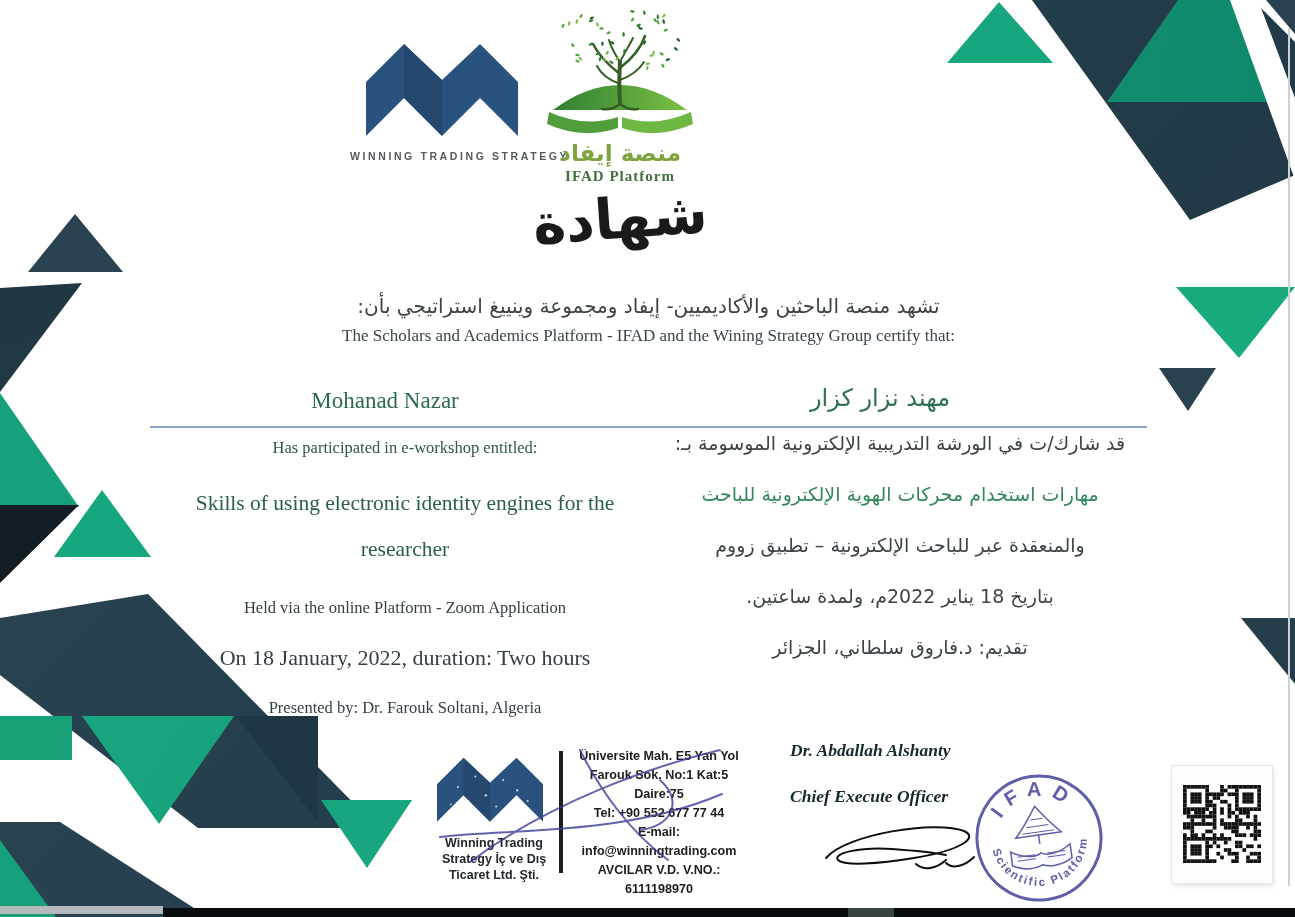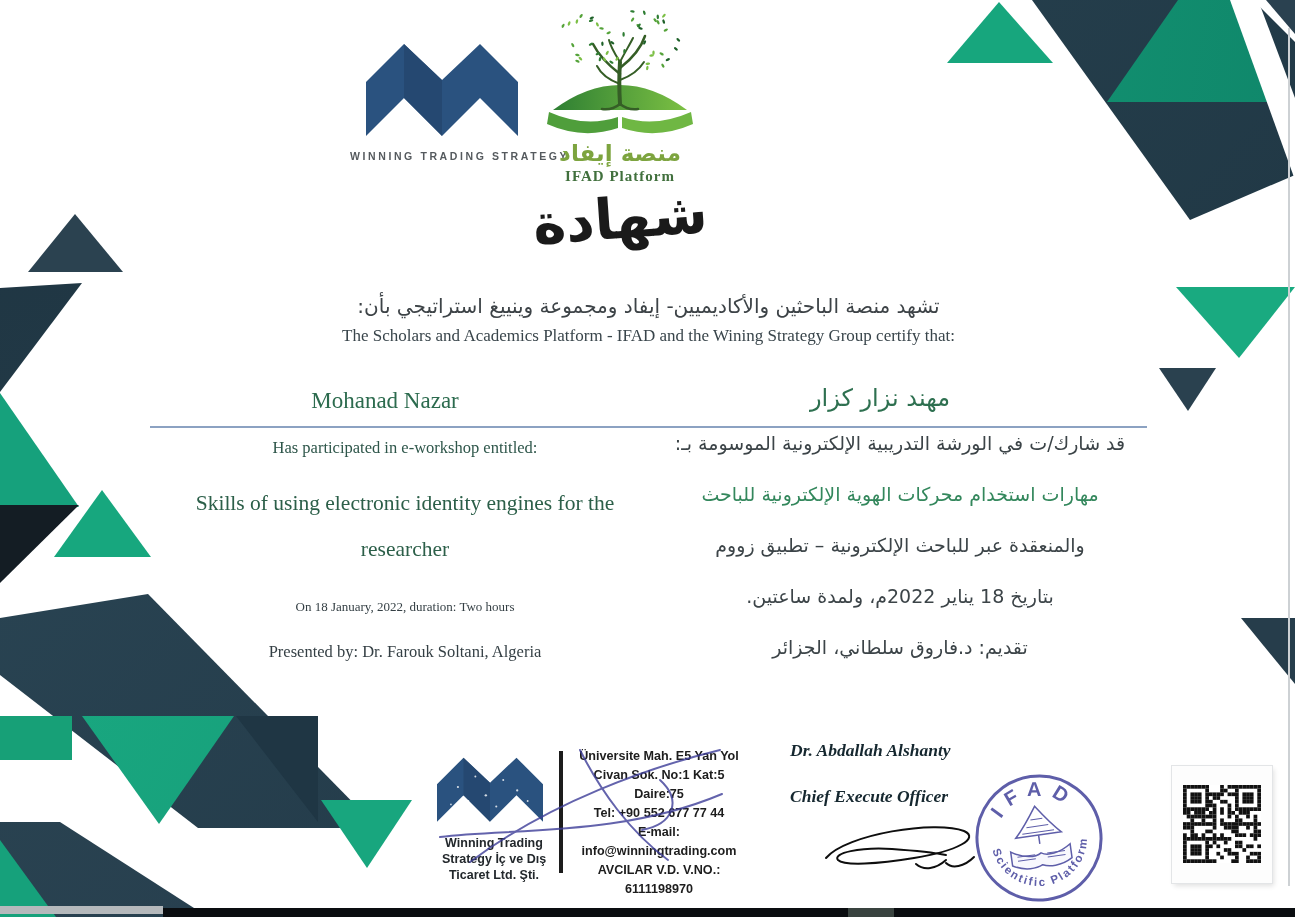--- a/index.html
+++ b/index.html
@@ -55,21 +55,21 @@
   .name-en{left:170px;top:388px;width:430px;text-align:center;font-size:23px;color:#2c6b4e;}
   .name-ar{left:680px;top:384px;width:400px;text-align:center;font-family:"DejaVu Sans",sans-serif;
            font-size:24px;color:#2e7050;}
   .rule{left:150px;top:426px;width:997px;height:2px;background:#8ca2c2;}
 
   
   .col-en{left:155px;top:438px;width:500px;text-align:center;}
   .en-l1{font-size:16.5px;color:#2e564a;}
   .en-title{max-width:420px;margin:22px auto 0;font-size:21.5px;color:#2c5f49;line-height:46px;}
   .en-l3{margin-top:26px;font-size:16.5px;color:#343f44;}
-  .en-l4{margin-top:27px;font-size:13px;color:#343f44;}
+  .en-l4{margin-top:27px;font-size:22px;color:#343f44;}
   .en-l5{margin-top:27px;font-size:16.5px;color:#343f44;}
   .col-ar{left:650px;top:432px;width:500px;direction:rtl;text-align:center;
           font-family:"DejaVu Sans",sans-serif;font-size:19px;color:#3c4448;}
   .col-ar .line{margin-bottom:29px;white-space:nowrap;}
   .ar-green{color:#33875c;}
 
   
   .wts-stamp{left:435px;top:745px;width:312px;height:148px;font-family:"Liberation Sans",sans-serif;}
   .wts-stamp .mark{position:absolute;left:2px;top:6px;}
   .wts-company{position:absolute;left:-4px;top:90px;width:126px;text-align:center;
@@ -202,20 +202,21 @@
   <div class="abs certify-ar" dir="rtl">تشهد منصة الباحثين والأكاديميين- إيفاد ومجموعة وينييغ استراتيجي بأن:</div>
   <div class="abs certify-en">The Scholars and Academics Platform - IFAD and the Wining Strategy Group certify that:</div>
 
   <div class="abs name-ar" dir="rtl">مهند نزار كزار</div>
   <div class="abs name-en">Mohanad Nazar</div>
   <div class="abs rule"></div>
 
   <div class="abs col-en">
     <div class="en-l1">Has participated in e-workshop entitled:</div>
     <div class="en-title">Skills of using electronic identity engines for the researcher</div>
+    <div class="en-l3">Held via the online Platform - Zoom Application</div>
     <div class="en-l4">On 18 January, 2022, duration:  Two hours</div>
     <div class="en-l5">Presented by: Dr. Farouk Soltani, Algeria</div>
   </div>
 
   <div class="abs col-ar">
     <div class="line">قد شارك/ت في الورشة التدريبية الإلكترونية الموسومة بـ:</div>
     <div class="line ar-green">مهارات استخدام محركات الهوية الإلكترونية للباحث</div>
     <div class="line">والمنعقدة عبر للباحث الإلكترونية – تطبيق زووم</div>
     <div class="line">بتاريخ  18 يناير  2022م، ولمدة ساعتين.</div>
     <div class="line">تقديم: د.فاروق سلطاني، الجزائر</div>
@@ -238,21 +239,21 @@
       </g>
     </svg>
     <div class="wts-company">
       <div>Winning Trading</div>
       <div>Strategy İç ve Dış</div>
       <div>Ticaret Ltd. Şti.</div>
     </div>
     <div class="wts-divider"></div>
     <div class="wts-address">
       <div>Üniversite Mah. E5 Yan Yol</div>
-      <div>Civan Sok. No:1 Kat:5 Daire:75</div>
+      <div>Farouk Sok. No:1 Kat:5 Daire:75</div>
       <div>Tel: +90 552 677 77 44</div>
       <div>E-mail: info@winningtrading.com</div>
       <div>AVCILAR V.D.  V.NO.: 6111198970</div>
     </div>
   </div>
 
   <svg class="abs sig-blue" width="300" height="130" viewBox="0 0 300 130">
     <g stroke="#3d3d98" stroke-width="2" fill="none" opacity="0.8" stroke-linecap="round">
       <path d="M40,120 C120,60 220,25 290,8"></path>
       <path d="M10,95 C80,86 190,95 292,52"></path>

